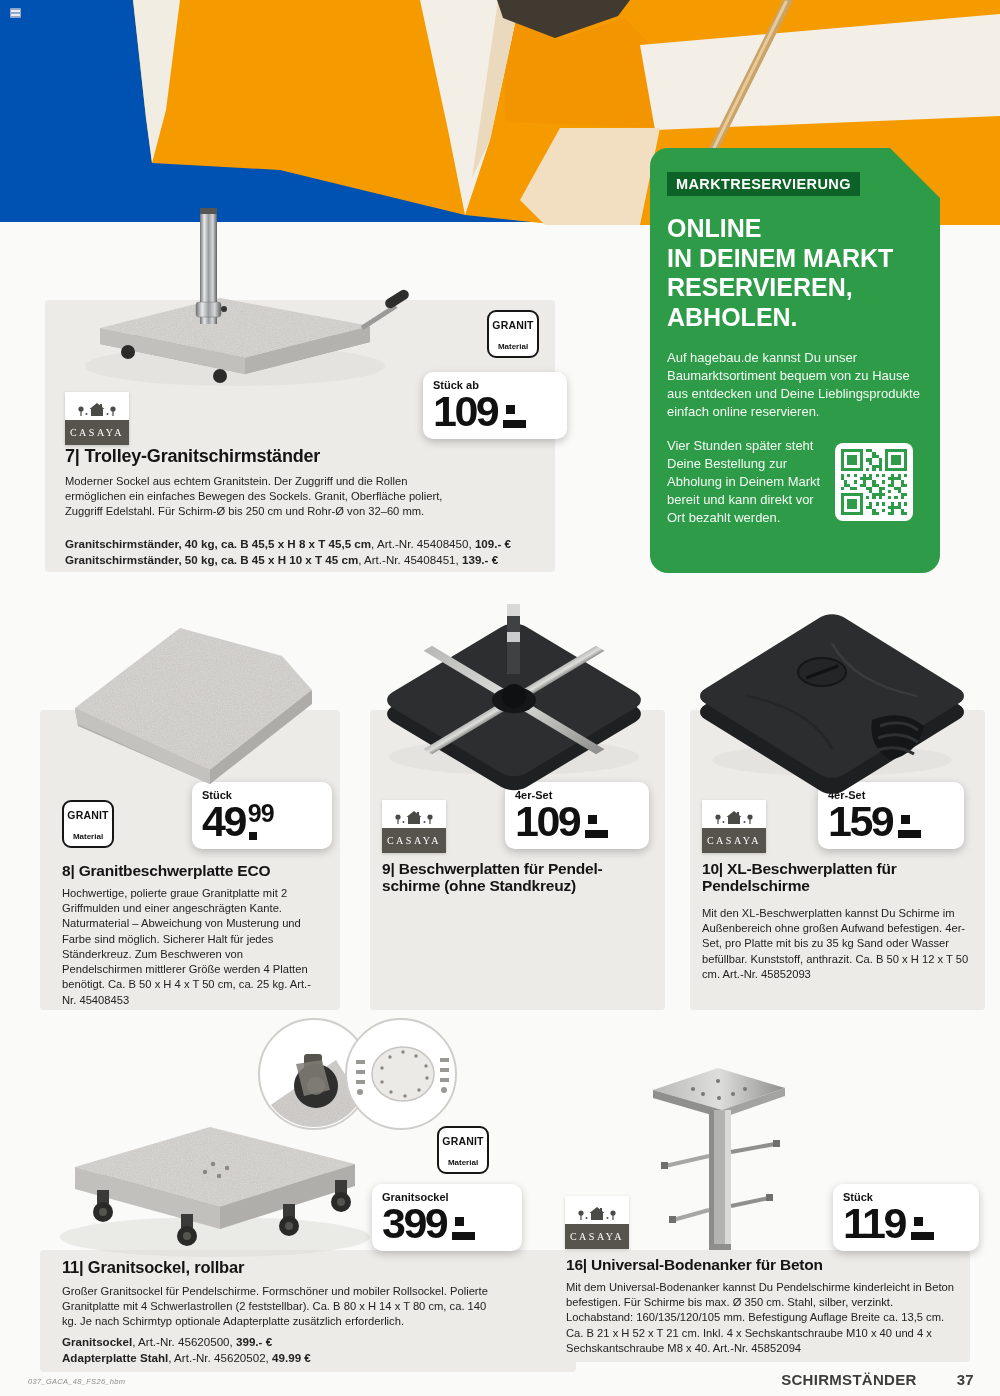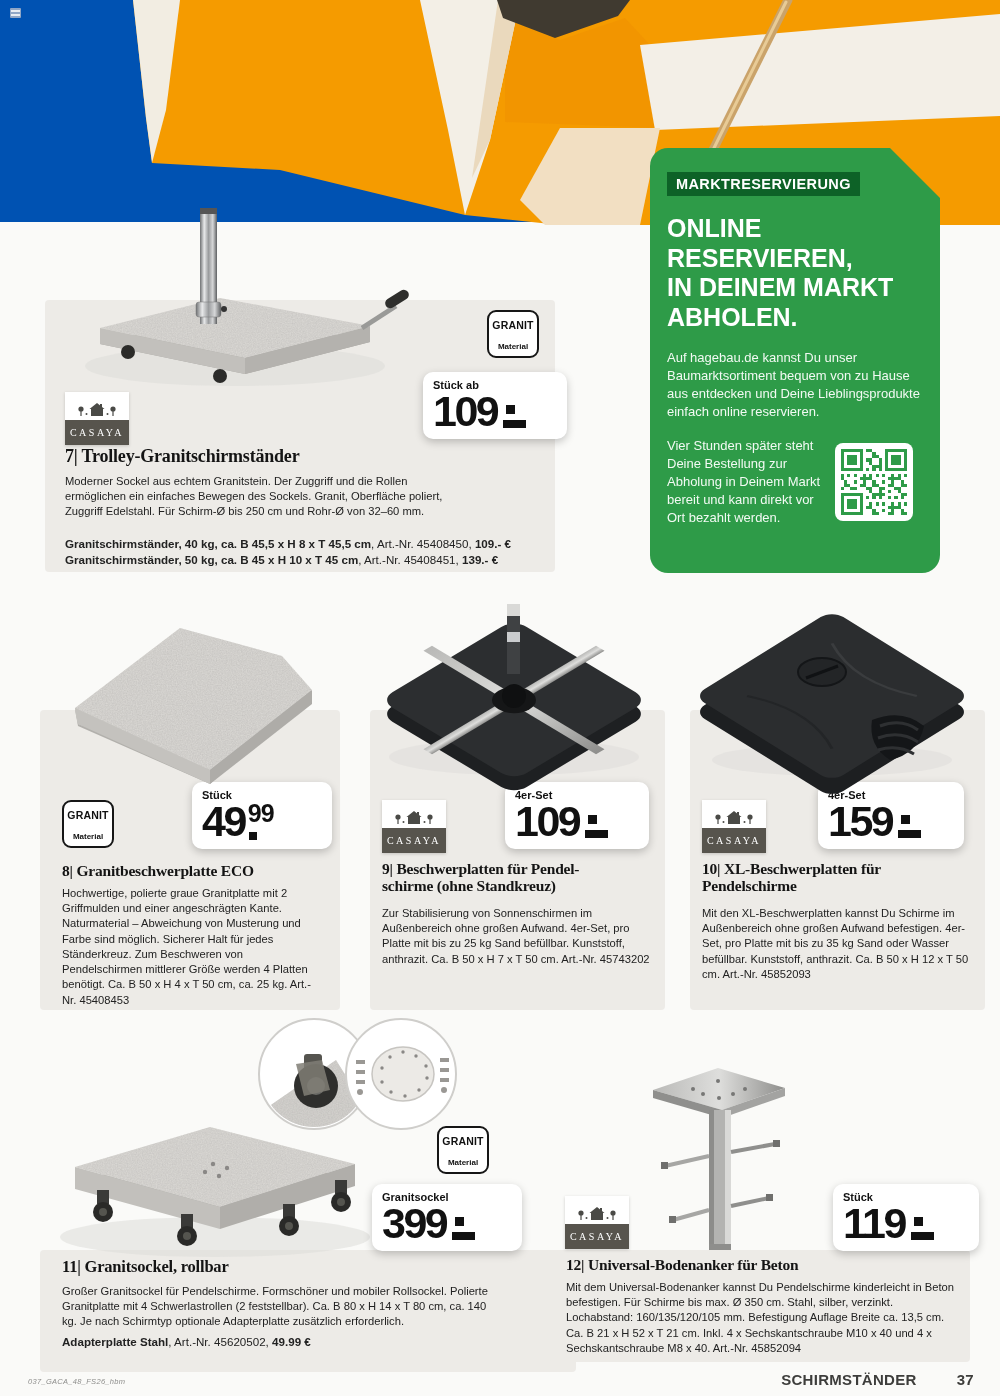--- a/index.html
+++ b/index.html
@@ -26,21 +26,21 @@
     padding:7px 2px 5px;box-sizing:border-box;}
   .granit-word{font-size:10.5px;font-weight:800;letter-spacing:.2px;color:#111;}
   .granit-sub{font-size:8px;font-weight:700;color:#111;}
   
   .casaya{position:absolute;width:64px;height:53px;background:#fff;box-shadow:0 1px 3px rgba(0,0,0,.18);
           display:flex;flex-direction:column;}
   .casaya-top{flex:1;display:flex;align-items:flex-end;justify-content:center;padding-bottom:1px;}
   .casaya-bot{height:25px;background:#57544d;color:#fff;font-family:"Liberation Serif",serif;
               font-size:10px;letter-spacing:2.5px;display:flex;align-items:center;justify-content:center;}
   
-  .ptitle{position:absolute;font-weight:800;color:#141414;letter-spacing:-0.2px;line-height:1.12;font-family:Liberation Serif, serif;}
+  .ptitle{position:absolute;font-weight:800;color:#141414;letter-spacing:-0.2px;line-height:1.12;}
   .pbody{position:absolute;font-size:11.2px;line-height:1.36;color:#222;}
   .specs{position:absolute;font-size:11.6px;line-height:1.42;color:#222;}
   .specs b{font-weight:800;}
   
   .promo{position:absolute;left:650px;top:148px;width:290px;height:425px;background:#2e9b48;color:#fff;
     clip-path:path('M14 0 H240 L290 50 V411 Q290 425 276 425 H14 Q0 425 0 411 V14 Q0 0 14 0 Z');border-radius:18px;}
   .promo-tag{display:inline-block;background:#0d6227;font-weight:800;font-size:14.5px;letter-spacing:.4px;
              padding:4px 9px;margin:24px 0 0 17px;}
   .promo-head{margin:18px 14px 0 17px;font-size:25px;line-height:1.18;font-weight:800;}
   .promo-head span{display:block;}
@@ -158,22 +158,22 @@
     <rect x="126" y="96" width="25" height="15" rx="3" fill="url(#steel)" stroke="#777" stroke-width="0.5"></rect>
     <circle cx="154" cy="103" r="3" fill="#333"></circle>
     <line x1="292" y1="122" x2="326" y2="100" stroke="#9a9a98" stroke-width="5"></line>
     <rect x="314" y="88" width="26" height="10" rx="5" transform="rotate(-32 327 93)" fill="#2e2e2c"></rect>
   </svg>
 
   <div class="promo">
     <div class="promo-tag">MARKTRESERVIERUNG</div>
     <div class="promo-head">
       <span>ONLINE</span>
+      <span>IN DEINEM MARKT</span>
       <span>RESERVIEREN,</span>
-      <span>IN DEINEM MARKT</span>
       <span>ABHOLEN.</span>
     </div>
     <p class="promo-p1">Auf hagebau.de kannst Du unser Baumarktsortiment bequem von zu Hause aus entdecken und Deine Lieblingsprodukte einfach online reservieren.</p>
     <div class="promo-bottom">
       <p class="promo-p2" style="margin:0;">Vier Stunden später steht Deine Bestellung zur Abholung in Deinem Markt bereit und kann direkt vor Ort bezahlt werden.</p>
       <div class="qrbox">
         <svg width="66" height="66" viewBox="0 0 21 21" shape-rendering="crispEdges">
           <g fill="#2e9b48">
             <rect x="0" y="0" width="7" height="7"></rect>
               <rect x="14" y="0" width="7" height="7"></rect>
@@ -346,21 +346,20 @@
         <span class="sfx">
             <span class="d1"></span>
             <span class="d2"></span>
           </span>
       </div>
     </div>
     <h3 class="ptitle" style="left:12px;top:150px;font-size:15.5px;margin:0;">
       <span style="display:block">9| Beschwerplatten für Pendel-</span>
       <span style="display:block">schirme (ohne Standkreuz)</span>
     </h3>
-    <p class="pbody" style="left:12px;top:196px;width:270px;margin:0;">Zur Stabilisierung von Sonnenschirmen im Außenbereich ohne großen Aufwand. 4er-Set, pro Platte mit bis zu 25 kg Sand befüllbar. Kunststoff, anthrazit. Ca. B 50 x H 7 x T 50 cm. Art.-Nr. 45743202</p>
   </div>
 
   <svg class="abs" style="left:352px;top:592px;" width="325" height="205" viewBox="0 0 325 205">
     <ellipse cx="162" cy="165" rx="125" ry="18" fill="#dddcd9" opacity="0.5"></ellipse>
     <g transform="translate(162,122) scale(1,0.6) rotate(45)">
       <rect x="-95" y="-95" width="190" height="190" rx="18" fill="#1e2022"></rect>
     </g>
     <g transform="translate(162,108) scale(1,0.6) rotate(45)">
       <rect x="-95" y="-95" width="190" height="190" rx="18" fill="#2c2e30"></rect>
       <line x1="-95" y1="0" x2="95" y2="0" stroke="#1a1c1e" stroke-width="4"></line>
@@ -424,20 +423,21 @@
     <path d="M200,128 q30,-12 52,6 q-6,28 -34,34 q-22,-14 -18,-40 Z" fill="#141618"></path>
     <path d="M208,134 q22,-8 38,4" stroke="#2e3032" stroke-width="3" fill="none"></path>
     <path d="M206,146 q22,-8 40,4" stroke="#2e3032" stroke-width="3" fill="none"></path>
     <path d="M206,158 q20,-6 36,4" stroke="#2e3032" stroke-width="3" fill="none"></path>
   </svg>
 
   <div class="card" style="left:40px;top:1250px;width:536px;height:122px;">
     <h3 class="ptitle" style="left:22px;top:8px;font-size:16.5px;margin:0;">11| Granitsockel, rollbar</h3>
     <p class="pbody" style="left:22px;top:34px;width:442px;margin:0;">Großer Granitsockel für Pendelschirme. Formschöner und mobiler Rollsockel. Polierte Granitplatte mit 4 Schwerlastrollen (2 feststellbar). Ca. B 80 x H 14 x T 80 cm, ca. 140 kg. Je nach Schirmtyp optionale Adapterplatte zusätzlich erforderlich.</p>
     <div class="specs" style="left:22px;top:84px;width:450px;">
+      <div><b>Granitsockel</b><span>, Art.-Nr. 45620500, </span><b>399.- €</b></div>
       <div><b>Adapterplatte Stahl</b><span>, Art.-Nr. 45620502, </span><b>49.99 €</b></div>
     </div>
   </div>
 
   <svg class="abs" style="left:35px;top:1072px;" width="350" height="205" viewBox="0 0 350 205">
     <ellipse cx="180" cy="165" rx="155" ry="20" fill="#dddcd9" opacity="0.55"></ellipse>
     <polygon points="40,111 175,71 320,108 185,151" fill="#a9a7a3"></polygon>
     <polygon points="40,95 175,55 320,92 185,135" fill="#dcdad6"></polygon>
     <polygon points="40,95 175,55 320,92 185,135" fill="#888" filter="url(#speckle)" opacity="0.5"></polygon>
     <polygon points="40,95 185,135 185,157 40,117" fill="#c2c0bc"></polygon>
@@ -515,21 +515,21 @@
     <div class="price-row">
       <span class="price-num">399</span>
       <span class="sfx">
           <span class="d1"></span>
           <span class="d2"></span>
         </span>
     </div>
   </div>
 
   <div class="card" style="left:550px;top:1250px;width:420px;height:112px;">
-    <h3 class="ptitle" style="left:16px;top:6px;font-size:15.5px;margin:0;">12| Universal-Bodenanker für Beton</h3>
+    <h3 class="ptitle" style="left:16px;top:6px;font-size:15.5px;margin:0;">16| Universal-Bodenanker für Beton</h3>
     <p class="pbody" style="left:16px;top:30px;width:390px;margin:0;">Mit dem Universal-Bodenanker kannst Du Pendelschirme kinderleicht in Beton befestigen. Für Schirme bis max. Ø 350 cm. Stahl, silber, verzinkt. Lochabstand: 160/135/120/105 mm. Befestigung Auflage Breite ca. 13,5 cm. Ca. B 21 x H 52 x T 21 cm. Inkl. 4 x Sechskantschraube M10 x 40 und 4 x Sechskantschraube M8 x 40. Art.-Nr. 45852094</p>
   </div>
 
   <div class="casaya" style="left:565px;top:1196px;">
     <div class="casaya-top">
       <svg width="46" height="18" viewBox="0 0 46 18" fill="#4a4a46">
         <circle cx="7" cy="8" r="2.6"></circle>
           <rect x="6.4" y="10" width="1.2" height="5"></rect>
         <rect x="17" y="7" width="12" height="8"></rect>
           <polygon points="15.5,8 23,2 30.5,8"></polygon>

